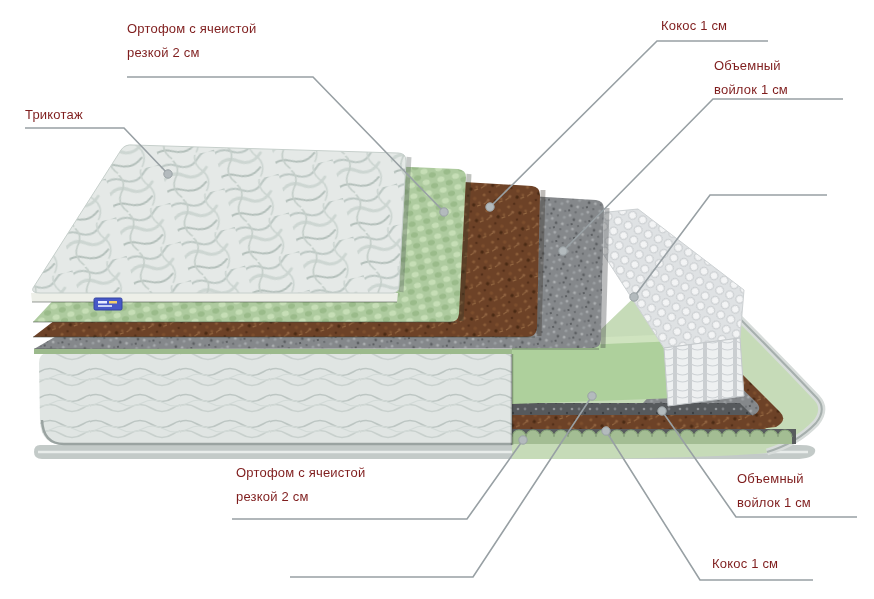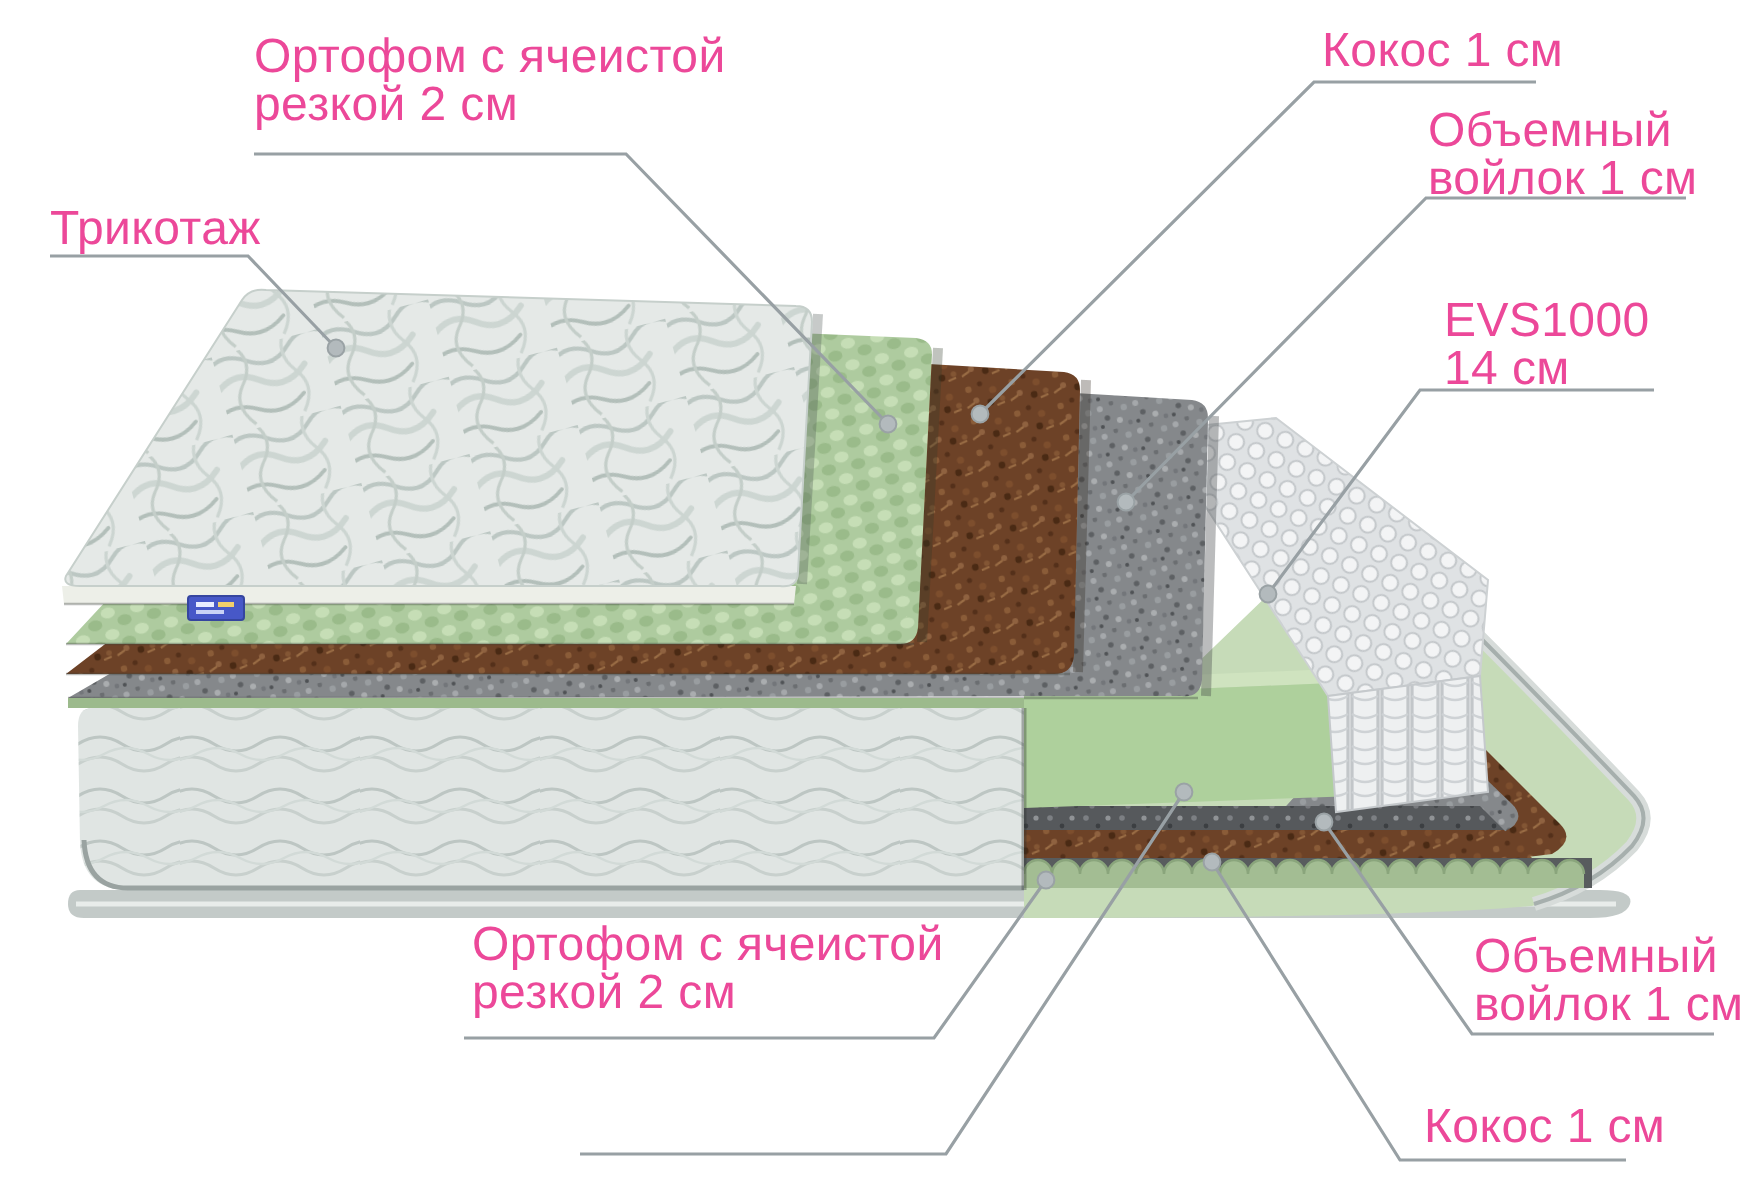--- a/index.html
+++ b/index.html
@@ -1,19 +1,19 @@
 <!DOCTYPE html>
 <html><head>
 <meta charset="utf-8">
 <style>
   html,body{margin:0;padding:0;background:#ffffff;}
   #stage{position:relative;width:874px;height:599px;background:#ffffff;overflow:hidden;
          font-family:"Liberation Sans",sans-serif;}
   #art{position:absolute;left:0;top:0;}
-  .label{position:absolute;color:#ec4899;font-size:24px;line-height:24px;
+  .label{position:absolute;color:#7f1d1d;font-size:13px;line-height:24px;
          white-space:nowrap;letter-spacing:.2px;}
 </style>
 </head>
 <body>
 
 <div id="stage">
 
 <svg id="art" width="874" height="599" viewBox="0 0 874 599">
   <defs>
     <pattern id="quiltP" width="56" height="40" patternUnits="userSpaceOnUse" patternTransform="rotate(-15)">
@@ -174,24 +174,20 @@
   <div>Ортофом с ячеистой</div>
   <div>резкой 2 см</div>
 </div>
 <div class="label" style="left:661px;top:14px">
   <div>Кокос 1 см</div>
 </div>
 <div class="label" style="left:714px;top:54px">
   <div>Объемный</div>
   <div>войлок 1 см</div>
 </div>
-<div class="label" style="left:722px;top:149px">
-  <div>EVS1000</div>
-  <div>14 см</div>
-</div>
 <div class="label" style="left:236px;top:461px">
   <div>Ортофом с ячеистой</div>
   <div>резкой 2 см</div>
 </div>
 <div class="label" style="left:737px;top:467px">
   <div>Объемный</div>
   <div>войлок 1 см</div>
 </div>
 <div class="label" style="left:712px;top:552px">
   <div>Кокос 1 см</div>

